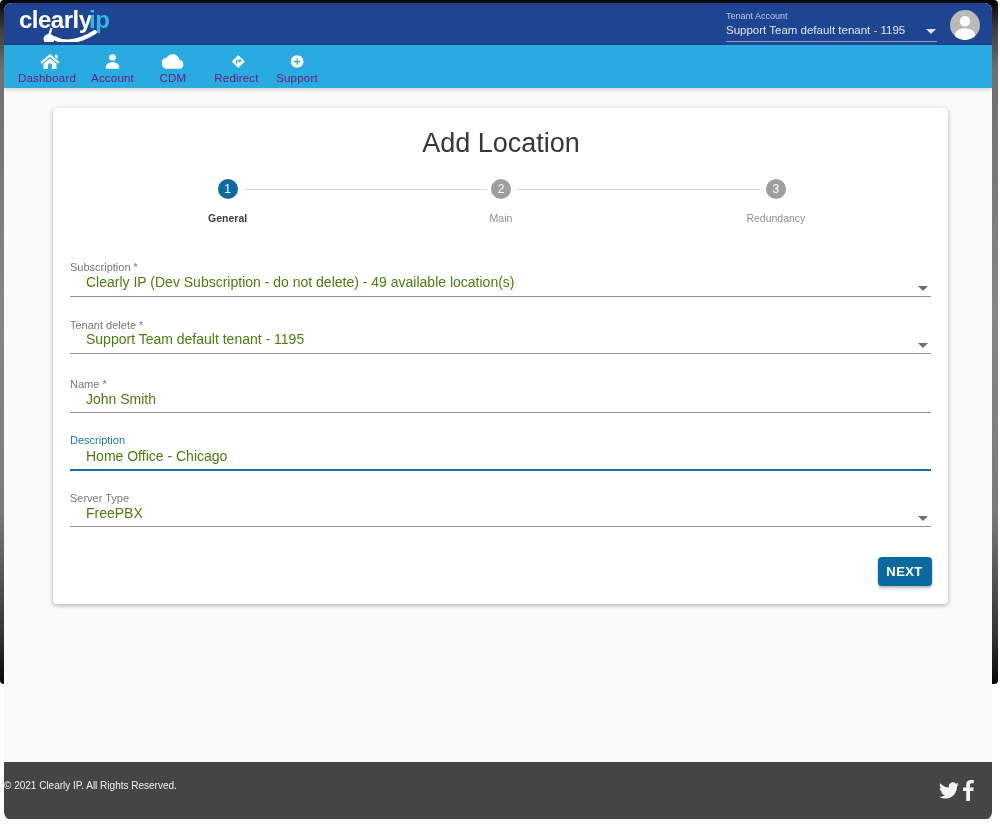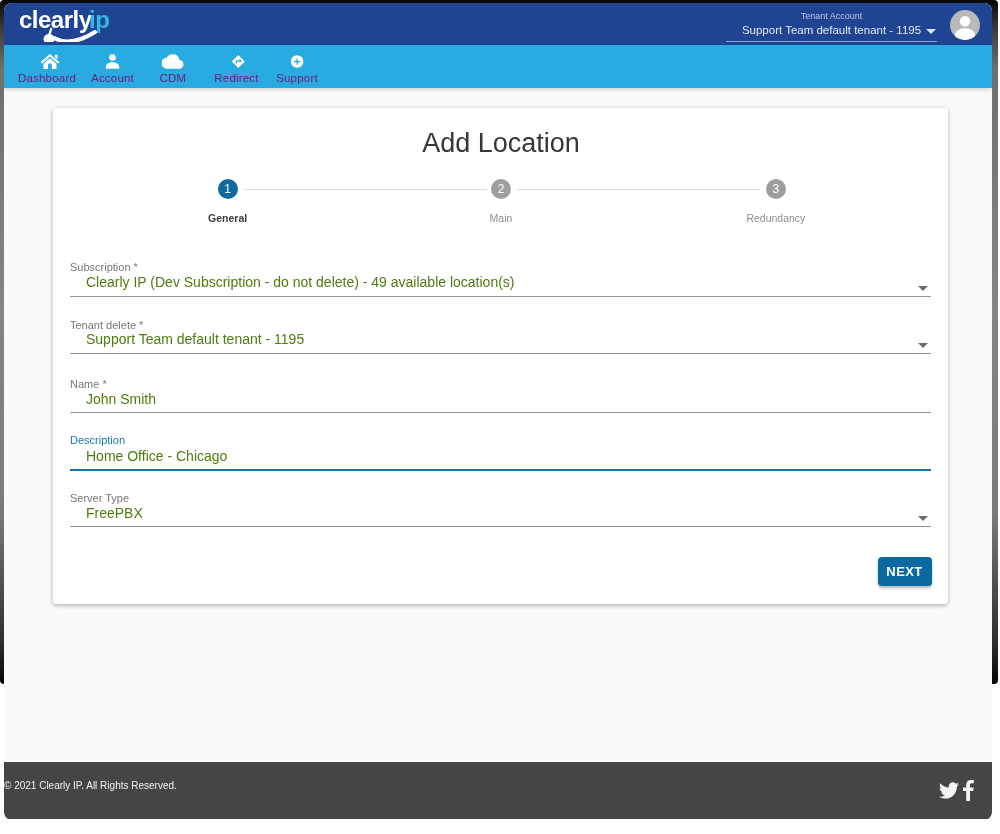--- a/index.html
+++ b/index.html
@@ -69,21 +69,21 @@
   <div class="header">
     <div class="logo">
       <svg width="120" height="38" viewBox="0 0 120 38">
         <text x="4" y="24" font-family="Liberation Sans, sans-serif" font-size="24" font-weight="bold" fill="#ffffff" letter-spacing="-0.5">clearly</text>
         <text x="74" y="24" font-family="Liberation Sans, sans-serif" font-size="24" font-weight="bold" fill="#35b6e8" letter-spacing="-0.5">ip</text>
         <path d="M39 34 C 50 40, 64 38, 80 28" stroke="#ffffff" stroke-width="4" fill="none" stroke-linecap="round"></path>
         <ellipse cx="34" cy="35" rx="5.5" ry="5" fill="#ffffff"></ellipse>
         <path d="M33 31 L35.5 23.5 L37.5 24.5 L35.5 31 Z" fill="#ffffff"></path>
       </svg>
     </div>
-    <div class="hsel" style="left:722px; top:6px; width:211px; height:34px;text-align:center;">
+    <div class="hsel" style="left:722px; top:6px; width:211px; height:34px;">
       <div class="lab">Tenant Account</div>
       <div class="val" style="margin-top:3px;">Support Team default tenant - 1195</div>
       <div class="line" style="left:0; right:0; top:32px;"></div>
       <div class="arrow-w" style="left:200px; top:20px;"></div>
     </div>
     <div class="avatar">
       <svg width="30" height="30" viewBox="0 0 24 24">
             <circle cx="12" cy="9" r="4.2" fill="#fff"></circle>
             <path d="M12 14.5c-4.5 0-8 2.4-8 5.5v4h16v-4c0-3.1-3.5-5.5-8-5.5z" fill="#fff"></path>
           </svg>

